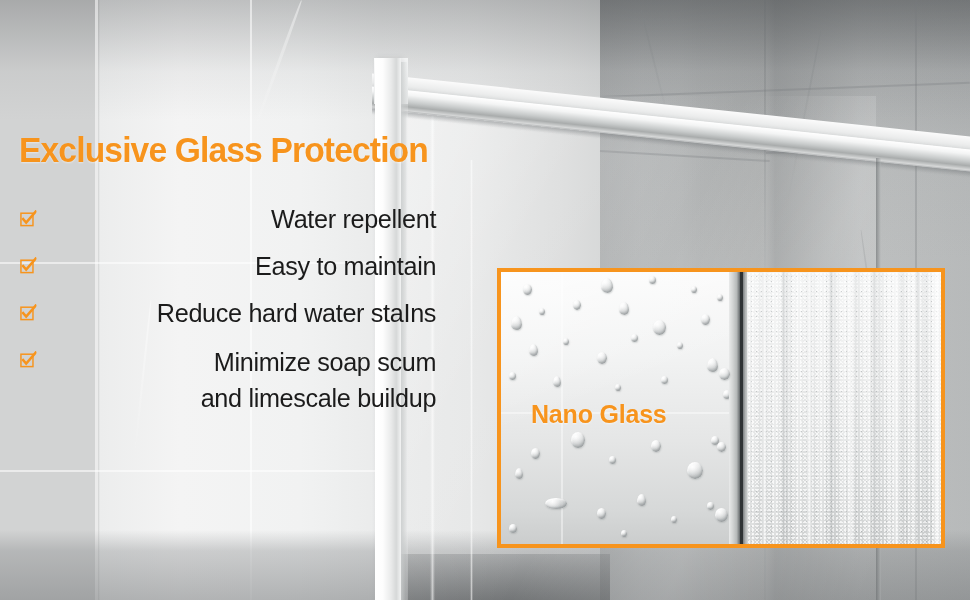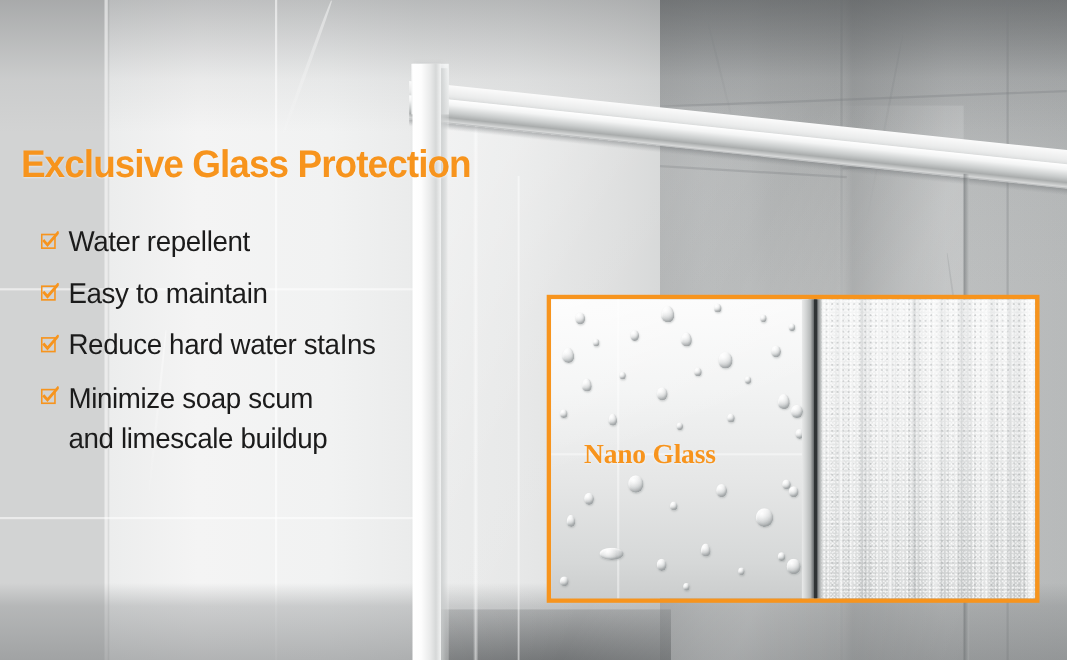--- a/index.html
+++ b/index.html
@@ -146,23 +146,24 @@
     color: #f7941d;
     letter-spacing: -0.9px;
     transform: scaleX(0.96);
     transform-origin: left center;
     white-space: nowrap;
     text-shadow: 0 1px 2px rgba(255,255,255,.45);
   }
 
   .bullets {
     position: absolute;
-    left: 36px;
+    left: 19px;
     top: 203px;
     width: 430px;
+    text-align: right;
   }
   .bullet {
     position: relative;
     padding-left: 27px;
     margin-bottom: 14px;
     font-size: 26px;
     line-height: 33px;
     color: #1b1b1b;
     letter-spacing: -0.35px;
     transform: scaleX(0.97);
@@ -256,21 +257,21 @@
   .pane-label {
     position: absolute;
     top: 128px;
     font-size: 25px;
     font-weight: bold;
     color: #f7941d;
     letter-spacing: -0.2px;
     white-space: nowrap;
     text-shadow: 0 1px 2px rgba(255,255,255,.55);
   }
-  #label-nano { left: 30px; font-family: Liberation Serif, serif; }
+  #label-nano { left: 30px; }
   #label-normal { left: 256px; }
 </style>
 </head>
 <body>
 
 <div id="infographic">
 
   <div class="photo-layer">
     <div class="wall-base"></div>
     <div class="wall-right"></div>

